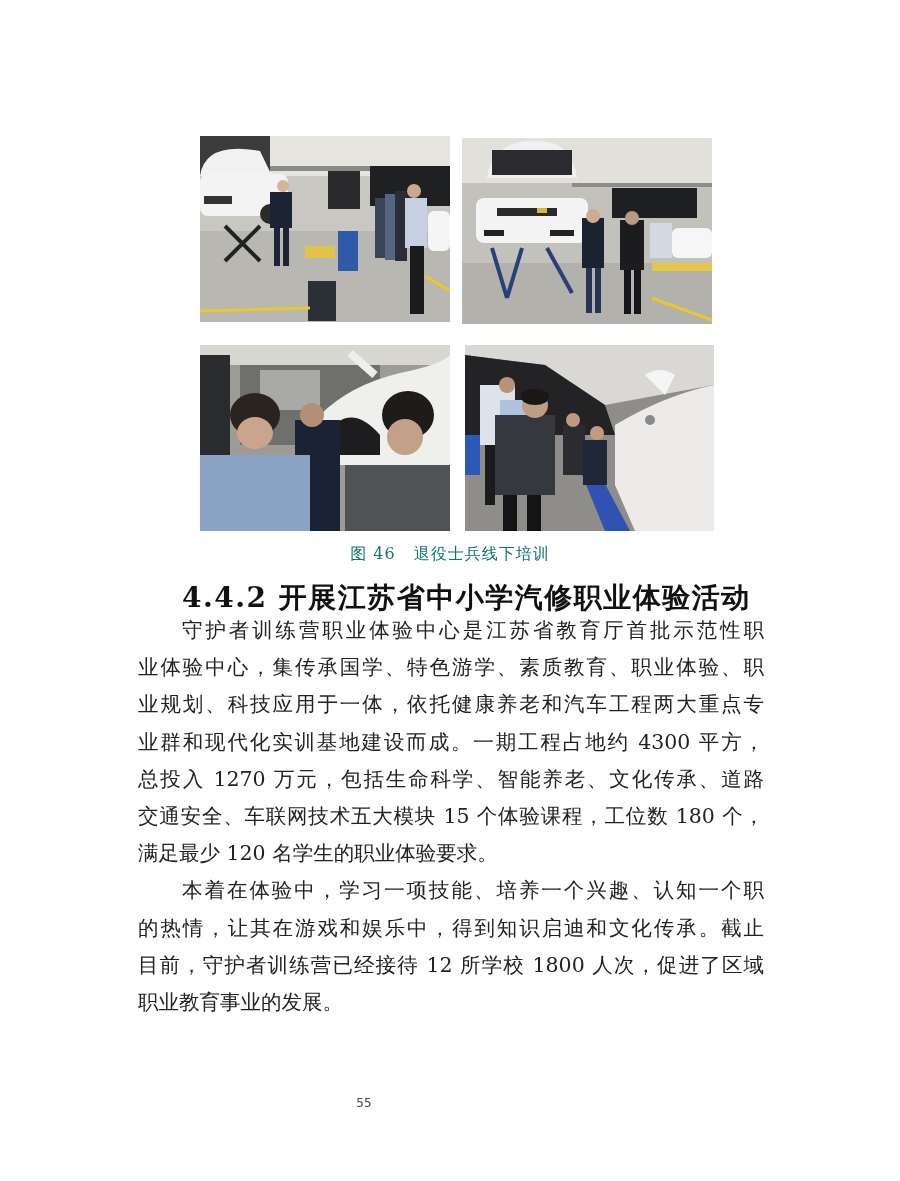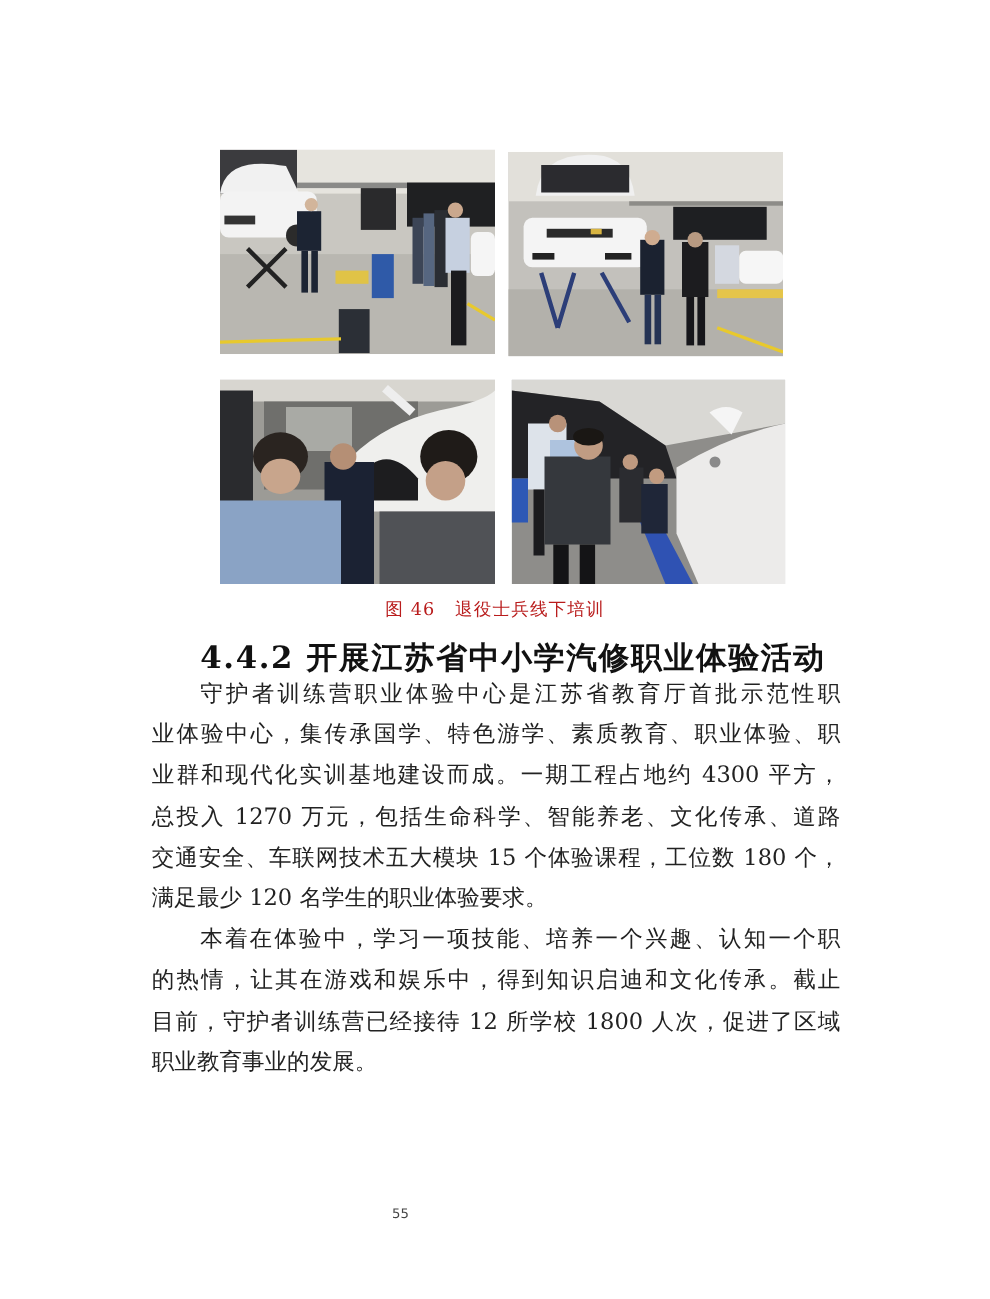--- a/index.html
+++ b/index.html
@@ -12,21 +12,21 @@
     position: absolute; overflow: hidden;
   }
   .photo svg { display: block; width: 100%; height: 100%; }
   #photo-1 { left: 200px; top: 136px; width: 250px; height: 186px; }
   #photo-2 { left: 462px; top: 138px; width: 250px; height: 186px; }
   #photo-3 { left: 200px; top: 345px; width: 250px; height: 186px; }
   #photo-4 { left: 465px; top: 345px; width: 249px; height: 186px; }
 
   .caption {
     position: absolute; left: 0; width: 900px; top: 544px;
-    text-align: center; font-size: 16px; color: #b91c1c; letter-spacing: 1px;
+    text-align: center; font-size: 16px; color: #0f766e; letter-spacing: 1px;
     font-family: "DejaVu Serif", "Liberation Serif", serif;
   }
   .caption .num { margin-right: 18px; }
 
   .section-heading {
     position: absolute; left: 182px; top: 579px;
     font-size: 28px; font-weight: bold; letter-spacing: 1.5px; color: #111;
     font-family: "DejaVu Serif", "Liberation Serif", serif;
   }
 
@@ -162,20 +162,21 @@
 <div class="caption">
   <span class="num">图 46</span><span>退役士兵线下培训</span>
 </div>
 
 <div class="section-heading">4.4.2 开展江苏省中小学汽修职业体验活动</div>
 
 <div class="body-text">
   <p class="para">
     <span class="line indent">守护者训练营职业体验中心是江苏省教育厅首批示范性职</span>
     <span class="line">业体验中心，集传承国学、特色游学、素质教育、职业体验、职</span>
+    <span class="line">业规划、科技应用于一体，依托健康养老和汽车工程两大重点专</span>
     <span class="line">业群和现代化实训基地建设而成。一期工程占地约 4300 平方，</span>
     <span class="line">总投入 1270 万元，包括生命科学、智能养老、文化传承、道路</span>
     <span class="line">交通安全、车联网技术五大模块 15 个体验课程，工位数 180 个，</span>
     <span class="line last">满足最少 120 名学生的职业体验要求。</span>
   </p>
   <p class="para">
     <span class="line indent">本着在体验中，学习一项技能、培养一个兴趣、认知一个职</span>
     <span class="line">的热情，让其在游戏和娱乐中，得到知识启迪和文化传承。截止</span>
     <span class="line">目前，守护者训练营已经接待 12 所学校 1800 人次，促进了区域</span>
     <span class="line last">职业教育事业的发展。</span>

